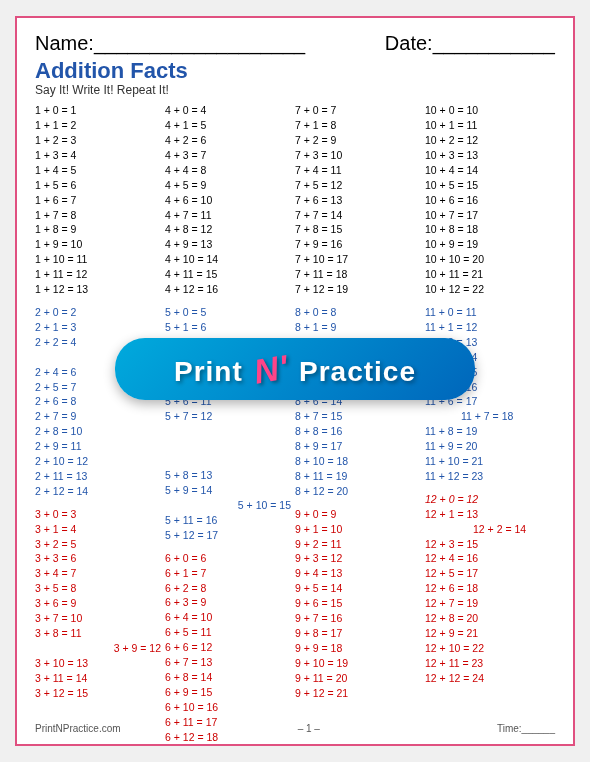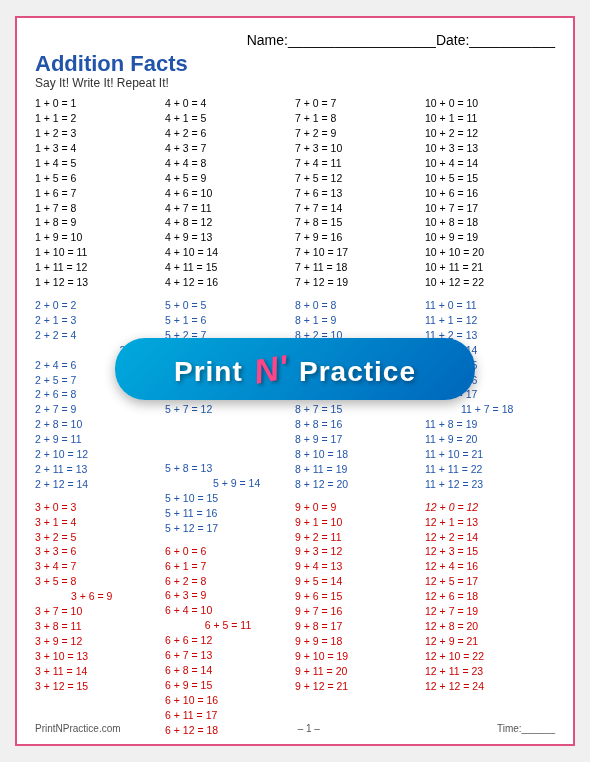--- a/index.html
+++ b/index.html
@@ -16,24 +16,23 @@
       width: 560px;
       height: 730px;
       background: white;
       border: 2px solid #e05080;
       padding: 14px 18px 10px 18px;
       position: relative;
       overflow: hidden;
     }
     .header-row {
       display: flex;
-      justify-content: flex-end;
+      justify-content: space-between;
       margin-bottom: 4px;
-      font-size: 14px;
-      margin-left: 22px;
+      font-size: 20px;
     }
     h1 {
       font-size: 22px;
       font-weight: bold;
       color: #2255aa;
       line-height: 1.1;
     }
     .subtitle {
       font-size: 12px;
       color: #333;
@@ -148,24 +147,24 @@
         <div class="fact-item" style="color: rgb(34, 85, 170);">2 + 10 = 12</div>
         <div class="fact-item" style="color: rgb(34, 85, 170);">2 + 11 = 13</div>
         <div class="fact-item" style="color: rgb(34, 85, 170);">2 + 12 = 14</div>
         <div class="section-gap"></div>
         <div class="fact-item" style="color: rgb(204, 0, 0);">3 + 0 = 3</div>
         <div class="fact-item" style="color: rgb(204, 0, 0);">3 + 1 = 4</div>
         <div class="fact-item" style="color: rgb(204, 0, 0);">3 + 2 = 5</div>
         <div class="fact-item" style="color: rgb(204, 0, 0);">3 + 3 = 6</div>
         <div class="fact-item" style="color: rgb(204, 0, 0);">3 + 4 = 7</div>
         <div class="fact-item" style="color: rgb(204, 0, 0);">3 + 5 = 8</div>
-        <div class="fact-item" style="color: rgb(204, 0, 0); margin-left: 36px;">3 + 6 = 9</div>
+        <div class="fact-item" style="color: rgb(204, 0, 0);">3 + 6 = 9</div>
         <div class="fact-item" style="color: rgb(204, 0, 0);">3 + 7 = 10</div>
         <div class="fact-item" style="color: rgb(204, 0, 0);">3 + 8 = 11</div>
-        <div class="fact-item" style="color: rgb(204, 0, 0);">3 + 9 = 12</div>
+        <div class="fact-item" style="color: rgb(204, 0, 0); text-align: right;">3 + 9 = 12</div>
         <div class="fact-item" style="color: rgb(204, 0, 0);">3 + 10 = 13</div>
         <div class="fact-item" style="color: rgb(204, 0, 0);">3 + 11 = 14</div>
         <div class="fact-item" style="color: rgb(204, 0, 0);">3 + 12 = 15</div>
       </div>
 
     <div class="facts-column" id="col2">
         <div class="fact-item">4 + 0 = 4</div>
         <div class="fact-item">4 + 1 = 5</div>
         <div class="fact-item">4 + 2 = 6</div>
         <div class="fact-item">4 + 3 = 7</div>
@@ -181,31 +180,31 @@
         <div class="section-gap"></div>
         <div class="fact-item" style="color: rgb(34, 85, 170);">5 + 0 = 5</div>
         <div class="fact-item" style="color: rgb(34, 85, 170);">5 + 1 = 6</div>
         <div class="fact-item" style="color: rgb(34, 85, 170);">5 + 2 = 7</div>
         <div class="fact-item" style="color: rgb(34, 85, 170);">5 + 3 = 8</div>
         <div class="fact-item" style="color: rgb(34, 85, 170);">5 + 4 = 9</div>
         <div class="fact-item" style="color: rgb(34, 85, 170);">5 + 5 = 10</div>
         <div class="fact-item" style="color: rgb(34, 85, 170);">5 + 6 = 11</div>
         <div class="fact-item" style="color: rgb(34, 85, 170);">5 + 7 = 12</div>
         <div class="fact-item" style="color: rgb(34, 85, 170); margin-top: 44px;">5 + 8 = 13</div>
-        <div class="fact-item" style="color: rgb(34, 85, 170); margin-left: 48px;">5 + 9 = 14</div>
-        <div class="fact-item" style="color: rgb(34, 85, 170);">5 + 10 = 15</div>
+        <div class="fact-item" style="color: rgb(34, 85, 170);">5 + 9 = 14</div>
+        <div class="fact-item" style="color: rgb(34, 85, 170); text-align: right;">5 + 10 = 15</div>
         <div class="fact-item" style="color: rgb(34, 85, 170);">5 + 11 = 16</div>
         <div class="fact-item" style="color: rgb(34, 85, 170);">5 + 12 = 17</div>
         <div class="section-gap"></div>
         <div class="fact-item" style="color: rgb(204, 0, 0);">6 + 0 = 6</div>
         <div class="fact-item" style="color: rgb(204, 0, 0);">6 + 1 = 7</div>
         <div class="fact-item" style="color: rgb(204, 0, 0);">6 + 2 = 8</div>
         <div class="fact-item" style="color: rgb(204, 0, 0);">6 + 3 = 9</div>
         <div class="fact-item" style="color: rgb(204, 0, 0);">6 + 4 = 10</div>
-        <div class="fact-item" style="color: rgb(204, 0, 0); text-align: center;">6 + 5 = 11</div>
+        <div class="fact-item" style="color: rgb(204, 0, 0);">6 + 5 = 11</div>
         <div class="fact-item" style="color: rgb(204, 0, 0);">6 + 6 = 12</div>
         <div class="fact-item" style="color: rgb(204, 0, 0);">6 + 7 = 13</div>
         <div class="fact-item" style="color: rgb(204, 0, 0);">6 + 8 = 14</div>
         <div class="fact-item" style="color: rgb(204, 0, 0);">6 + 9 = 15</div>
         <div class="fact-item" style="color: rgb(204, 0, 0);">6 + 10 = 16</div>
         <div class="fact-item" style="color: rgb(204, 0, 0);">6 + 11 = 17</div>
         <div class="fact-item" style="color: rgb(204, 0, 0);">6 + 12 = 18</div>
       </div>
 
     <div class="facts-column" id="col3">
@@ -271,26 +270,25 @@
         <div class="fact-item" style="color: rgb(34, 85, 170);">11 + 1 = 12</div>
         <div class="fact-item" style="color: rgb(34, 85, 170);">11 + 2 = 13</div>
         <div class="fact-item" style="color: rgb(34, 85, 170);">11 + 3 = 14</div>
         <div class="fact-item" style="color: rgb(34, 85, 170);">11 + 4 = 15</div>
         <div class="fact-item" style="color: rgb(34, 85, 170);">11 + 5 = 16</div>
         <div class="fact-item" style="color: rgb(34, 85, 170);">11 + 6 = 17</div>
         <div class="fact-item" style="color: rgb(34, 85, 170); margin-left: 36px;">11 + 7 = 18</div>
         <div class="fact-item" style="color: rgb(34, 85, 170);">11 + 8 = 19</div>
         <div class="fact-item" style="color: rgb(34, 85, 170);">11 + 9 = 20</div>
         <div class="fact-item" style="color: rgb(34, 85, 170);">11 + 10 = 21</div>
-        <div class="fact-item" style="color: rgb(34, 85, 170);">11 + 11 = 22</div>
         <div class="fact-item" style="color: rgb(34, 85, 170);">11 + 12 = 23</div>
         <div class="section-gap"></div>
         <div class="fact-item" style="color: rgb(204, 0, 0); font-style: italic;">12 + 0 = 12</div>
         <div class="fact-item" style="color: rgb(204, 0, 0);">12 + 1 = 13</div>
-        <div class="fact-item" style="color: rgb(204, 0, 0);">12 + 2 = 14</div>
+        <div class="fact-item" style="color: rgb(204, 0, 0); margin-left: 48px;">12 + 2 = 14</div>
         <div class="fact-item" style="color: rgb(204, 0, 0);">12 + 3 = 15</div>
         <div class="fact-item" style="color: rgb(204, 0, 0);">12 + 4 = 16</div>
         <div class="fact-item" style="color: rgb(204, 0, 0);">12 + 5 = 17</div>
         <div class="fact-item" style="color: rgb(204, 0, 0);">12 + 6 = 18</div>
         <div class="fact-item" style="color: rgb(204, 0, 0);">12 + 7 = 19</div>
         <div class="fact-item" style="color: rgb(204, 0, 0);">12 + 8 = 20</div>
         <div class="fact-item" style="color: rgb(204, 0, 0);">12 + 9 = 21</div>
         <div class="fact-item" style="color: rgb(204, 0, 0);">12 + 10 = 22</div>
         <div class="fact-item" style="color: rgb(204, 0, 0);">12 + 11 = 23</div>
         <div class="fact-item" style="color: rgb(204, 0, 0);">12 + 12 = 24</div>

